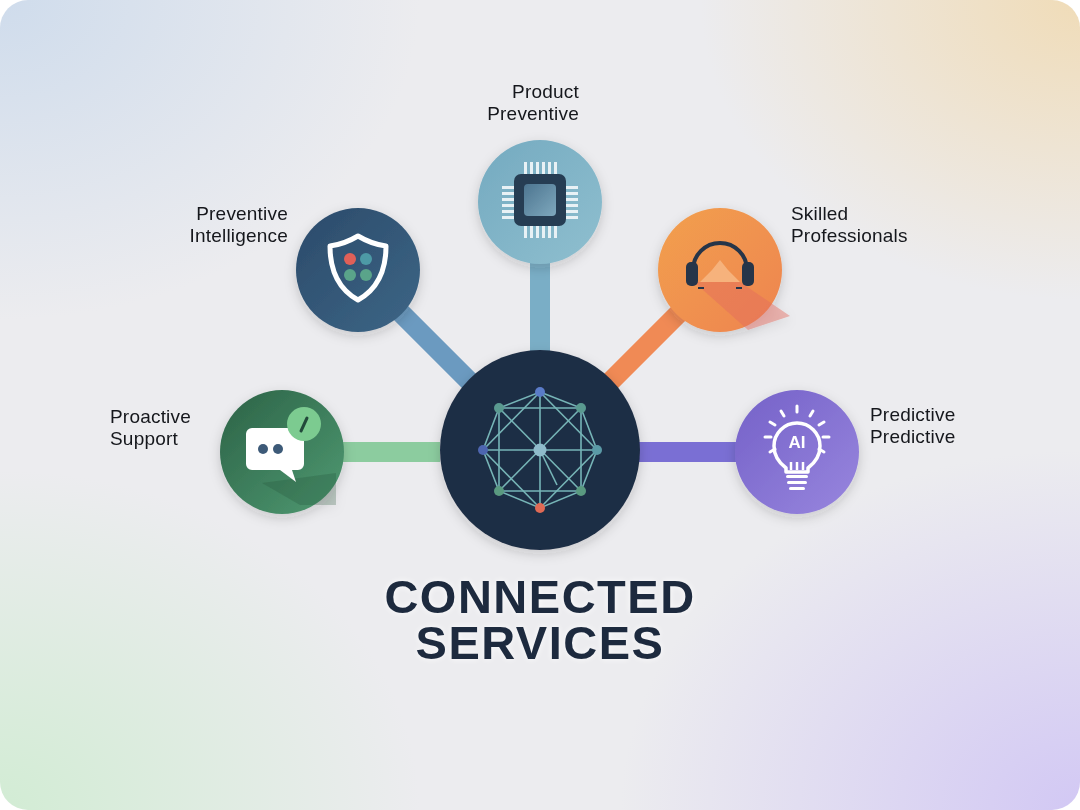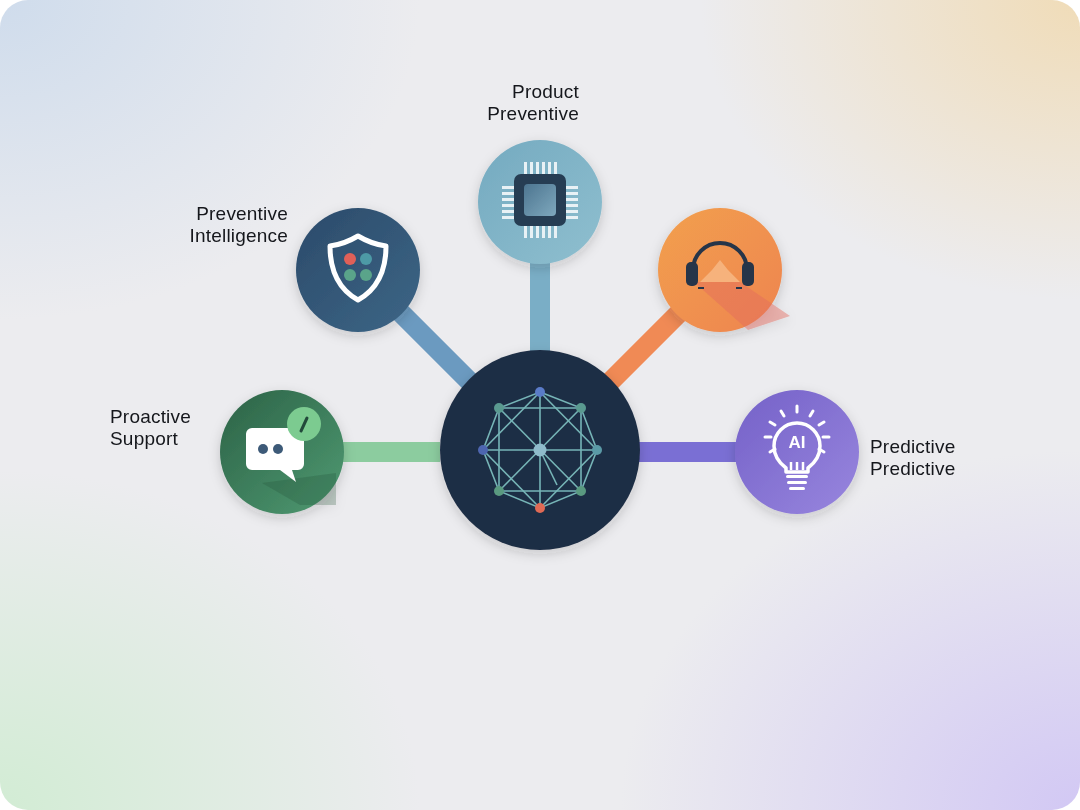--- a/index.html
+++ b/index.html
@@ -208,18 +208,26 @@
     <span>Support</span>
   </div>
   <div class="label right" style="left:130px; width:158px; top:203px;">
     <span>Preventive</span>
     <span>Intelligence</span>
   </div>
   <div class="label right" style="left:470px; width:109px; top:81px;">
     <span>Product</span>
     <span>Preventive</span>
   </div>
-  <div class="label" style="left:870px; top:404px;margin-top:32px;">
+  <div class="label" style="left:791px; top:203px;">
+    <span>Skilled</span>
+    <span>Professionals</span>
+  </div>
+  <div class="label" style="left:870px; top:404px;">
     <span>Predictive</span>
     <span>Predictive</span>
   </div>
 
+  <div class="title">
+    <span>CONNECTED</span>
+    <span>SERVICES</span>
+  </div>
 </div>
 
 </body></html>

